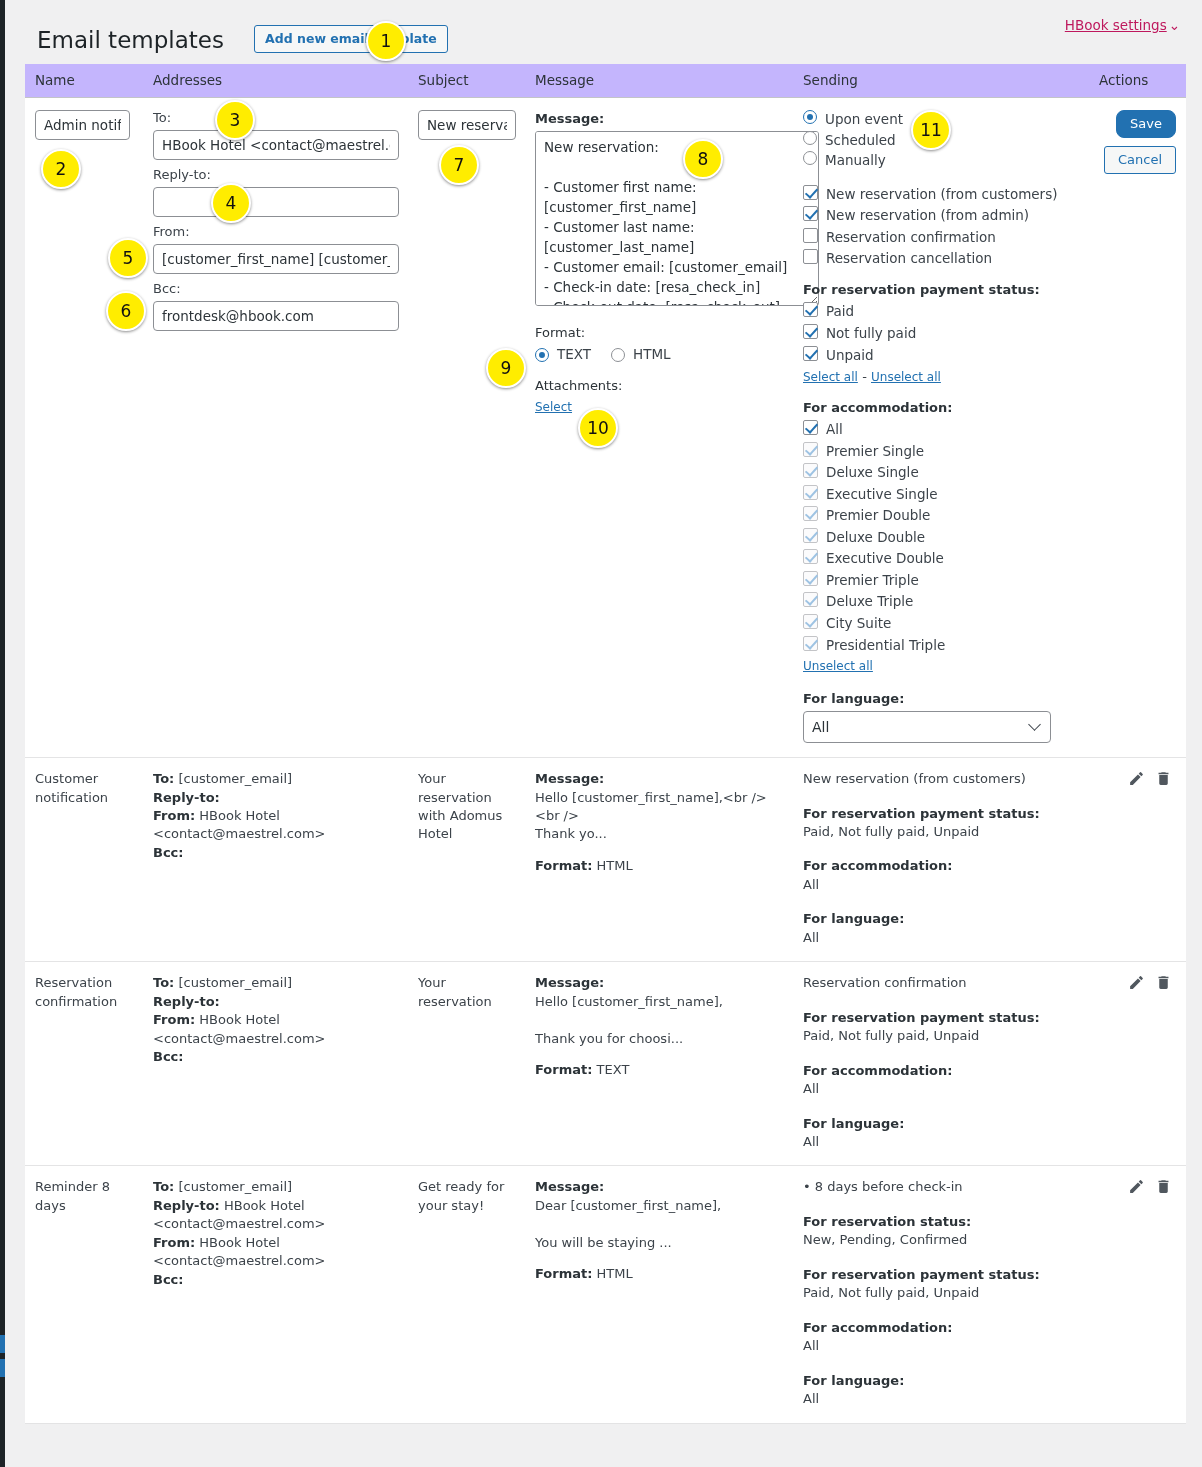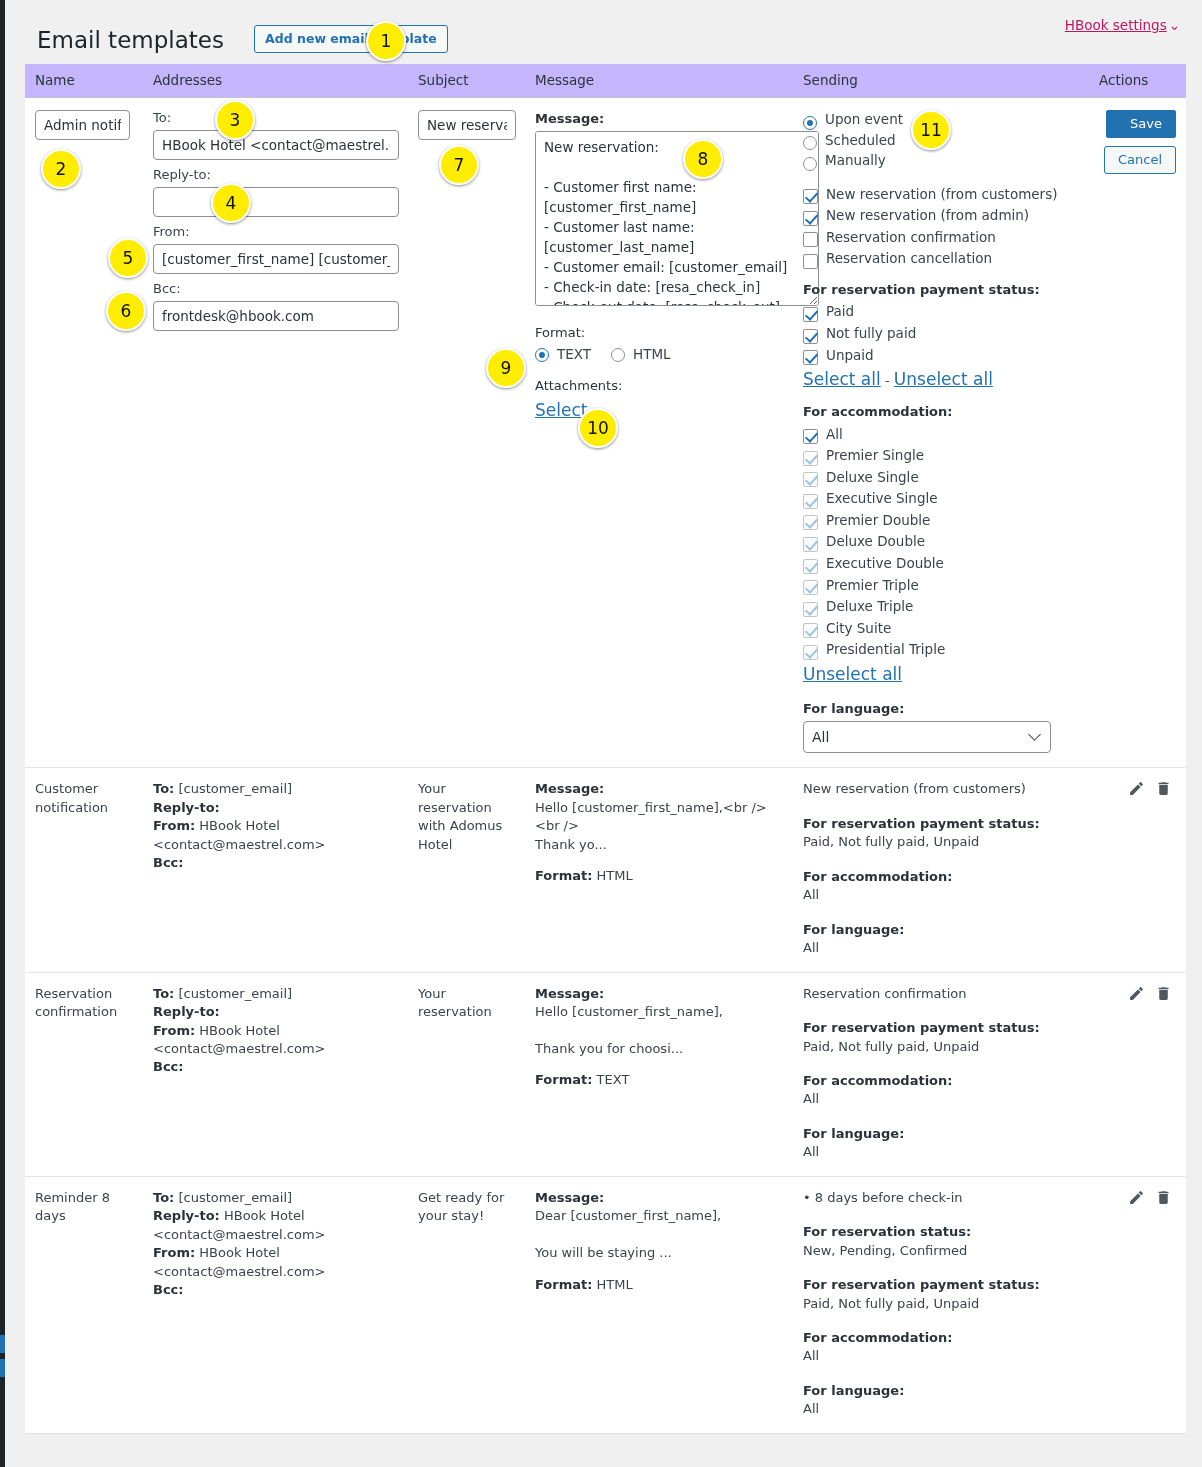--- a/index.html
+++ b/index.html
@@ -127,21 +127,21 @@
     color:#2c3338;
     font-family:"DejaVu Sans","Liberation Sans",sans-serif;
     resize:vertical;
     overflow-y:scroll;
     background:#fff;
   }
   .lbl-strong { font-weight:bold; color:#2c3338; font-size:13px; display:block; margin-bottom:3px; }
   .mt12 { margin-top:12px; }
 
   
-  .optrow { display:flex; align-items:flex-end; margin:0 0 2px 0; line-height:1.45; }
+  .optrow { display:flex; align-items:flex-start; margin:0 0 2px 0; line-height:1.45; }
   .optrow.tight { margin-bottom:1px; }
   .radio {
     width:14px;height:14px;border:1px solid #8c8f94;border-radius:50%;
     background:#fff; margin-right:8px; flex:0 0 auto; position:relative;
   }
   .radio.on { border-color:#2271b1; }
   .radio.on::after {
     content:""; position:absolute; left:3px; top:3px; width:6px; height:6px;
     border-radius:50%; background:#2271b1;
   }
@@ -149,42 +149,42 @@
     width:15px;height:15px;border:1px solid #8c8f94;border-radius:2px;
     background:#fff; margin-right:8px; flex:0 0 auto; position:relative;
   }
   .chk.on::after {
     content:""; position:absolute; left:4px; top:0px; width:5px; height:10px;
     border:solid #2271b1; border-width:0 2px 2px 0; transform:rotate(42deg);
   }
   .chk.dim { border-color:#c3c4c7; background:#fbfbfc; }
   .chk.dim.on::after { border-color:#9ec3e3; }
   .opttext { font-size:13.5px; color:#3c434a; }
-  .link { color:#2271b1; text-decoration:underline; cursor:pointer; font-size:17px; }
+  .link { color:#2271b1; text-decoration:underline; cursor:pointer; font-size:12px; }
   .sep { color:#3c434a; }
 
   select.lang {
     width:248px;height:32px;
     border:1px solid #8c8f94;border-radius:4px;
     padding:3px 8px; font-size:14px; background:#fff;
     color:#2c3338;
     font-family:"DejaVu Sans","Liberation Sans",sans-serif;
     -webkit-appearance:none; appearance:none;
   }
   .selwrap { position:relative; display:inline-block; }
   .selwrap .carat {
     position:absolute; right:12px; top:9px; pointer-events:none;
     width:9px;height:9px;border:solid #3c434a;border-width:0 1.6px 1.6px 0;
     transform:rotate(45deg);
   }
 
   
   .btn-save {
     background:#2271b1; color:#fff; border:1px solid #2271b1;
-    border-radius:2px; font-size:13px; padding:5px 13px 6px 23px;
+    border-radius:8px; font-size:13px; padding:5px 13px 6px 13px;
     cursor:pointer; display:block; margin-left:auto;
     font-family:"DejaVu Sans","Liberation Sans",sans-serif;
   }
   .btn-cancel {
     background:#f6f7f7; color:#2271b1; border:1px solid #2271b1;
     border-radius:3px; font-size:13px; padding:5px 13px 6px 13px;
     cursor:pointer; display:block; margin-left:auto; margin-top:8px;
     font-family:"DejaVu Sans","Liberation Sans",sans-serif;
   }
 

